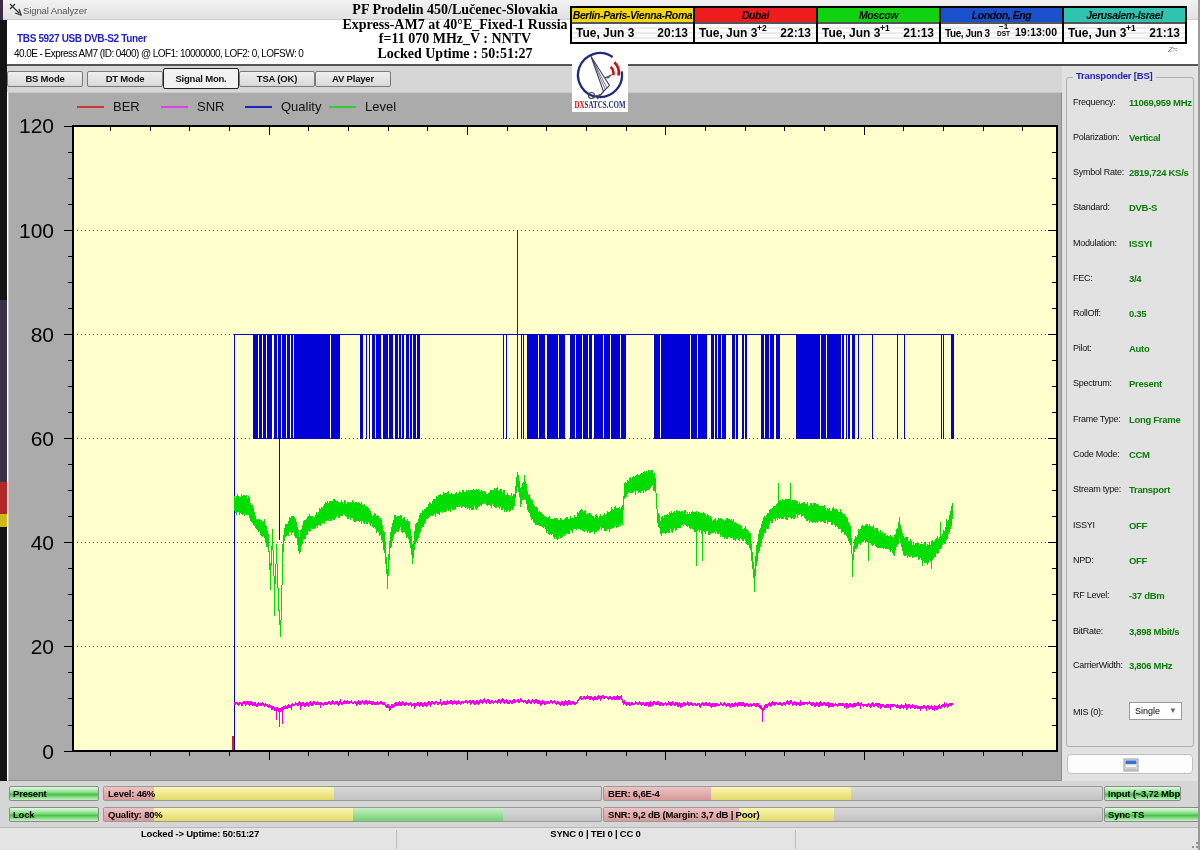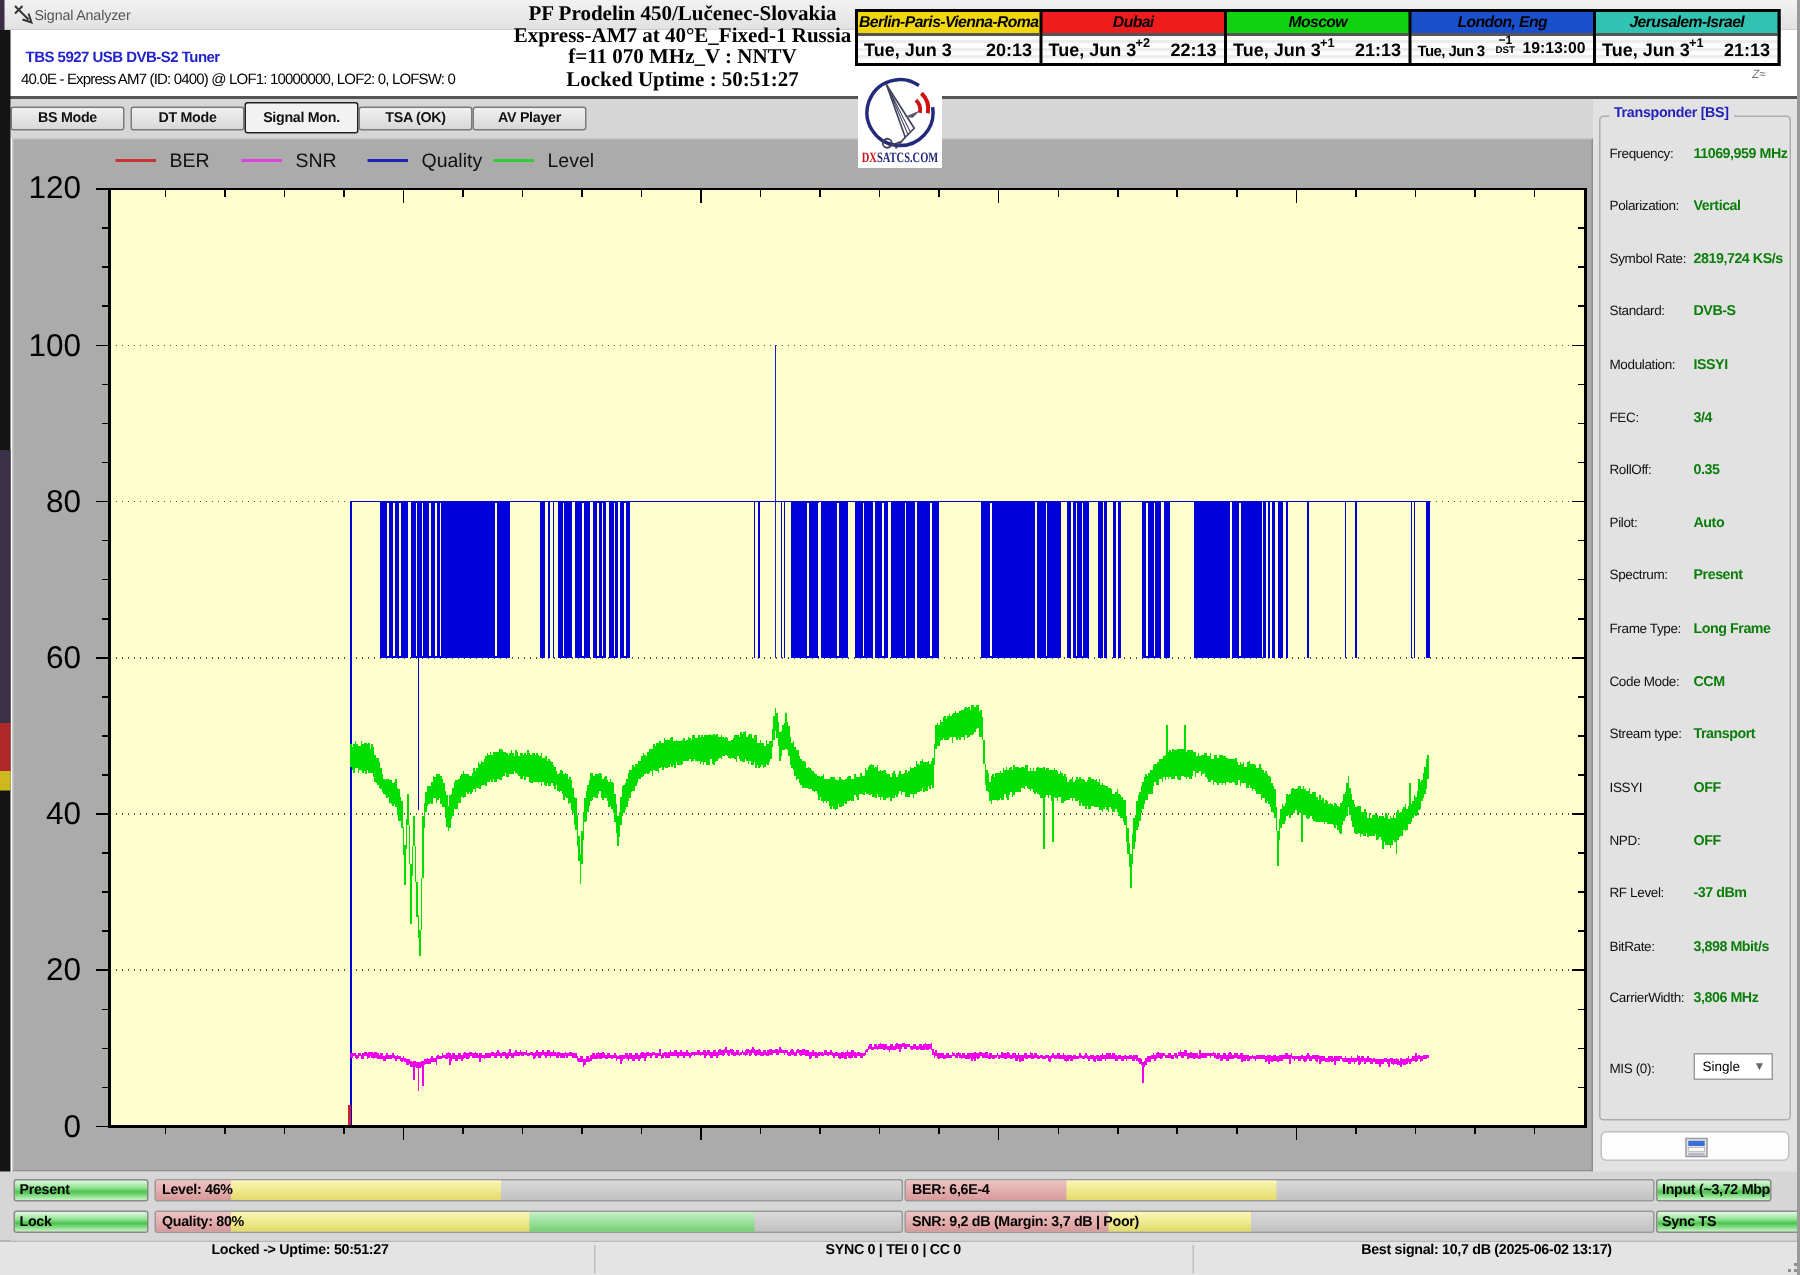--- a/index.html
+++ b/index.html
@@ -409,21 +409,20 @@
  <div class="seg" style="left:0;width:135px;background:linear-gradient(#eec3c3,#d89a9a)"></div>
  <div class="seg" style="left:135px;width:95px;background:linear-gradient(#fbf7b4,#e3da6a)"></div>
  <span class="btxt">SNR: 9,2 dB (Margin: 3,7 dB | Poor)</span>
   </div>
 
 <div class="sbar">
  <div class="sbs" style="left:5px;width:390px">Locked -&gt; Uptime: 50:51:27</div>
  <div style="position:absolute;left:396px;top:2px;height:19px;width:1px;background:#c0c0c0"></div>
  <div class="sbs" style="left:397px;width:397px">SYNC 0 | TEI 0 | CC 0</div>
  <div style="position:absolute;left:795px;top:2px;height:19px;width:1px;background:#c0c0c0"></div>
- <div class="sbs" style="left:796px;width:390px">Best signal: 10,7 dB (2025-06-02 13:17)</div>
  <svg width="10" height="10" style="position:absolute;right:1px;bottom:1px">
       <g fill="#909090">
         <rect x="7" y="7" width="2" height="2"></rect>
         <rect x="7" y="3" width="2" height="2"></rect>
         <rect x="3" y="7" width="2" height="2"></rect>
       </g>
     </svg>
 </div>
 <div style="position:absolute;right:0;top:0;width:2px;height:850px;background:#9a9a9a"></div>
 </body></html>

